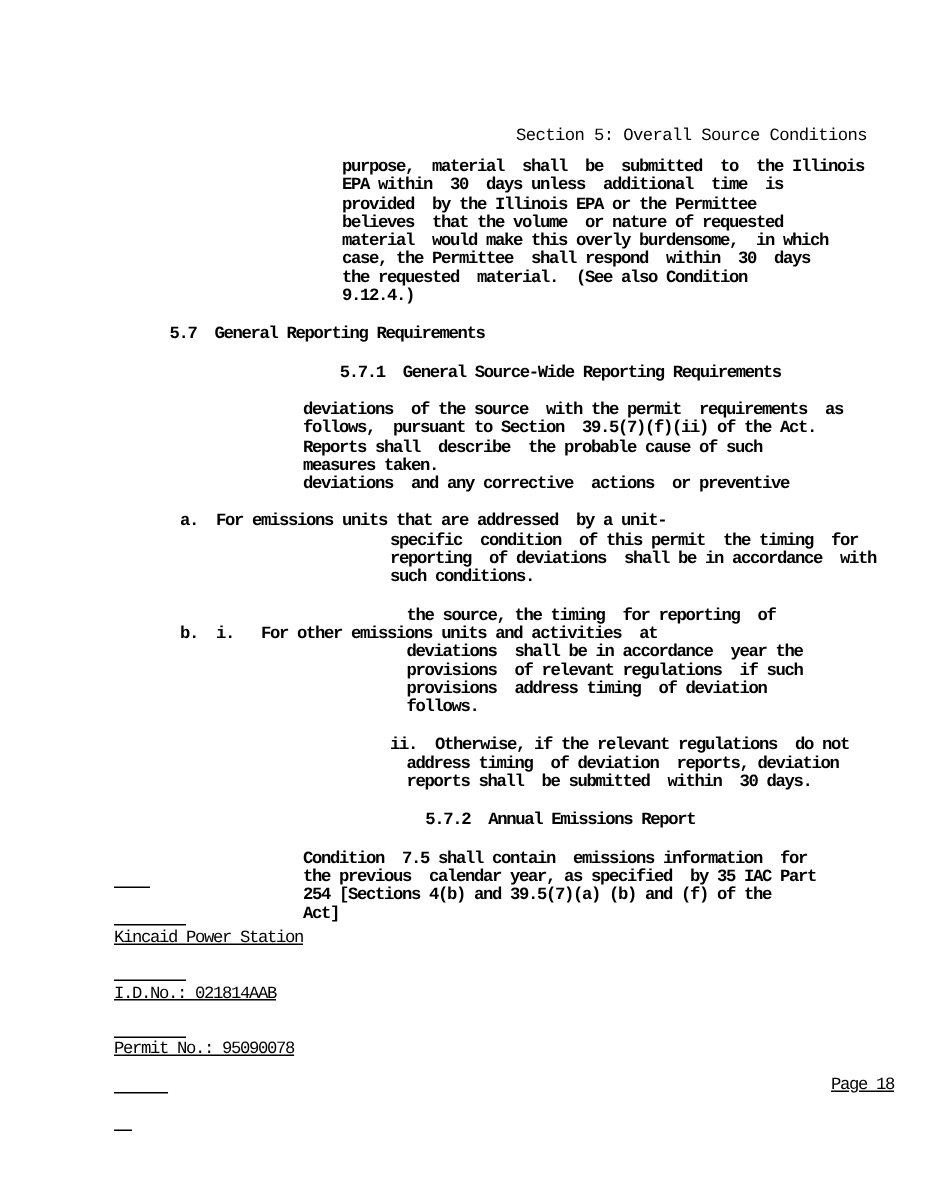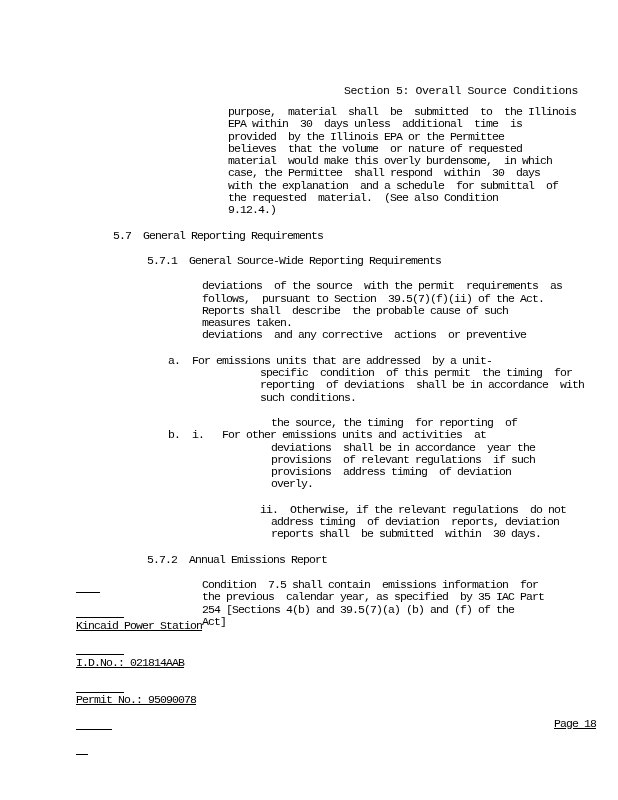--- a/index.html
+++ b/index.html
@@ -35,26 +35,27 @@
     position: absolute;
     left: 0;
     top: 106px;
     width: 600px;
   }
   .ln {
     font-size: 11.5px;
     line-height: 12.3px;
     white-space: pre;
     letter-spacing: -0.9px;
+    font-weight: bold;
   }
   .indent-para  { padding-left: 228px; }
   .indent-sec   { padding-left: 113px; }
-  .indent-sub   { padding-left: 147px; }
+  .indent-sub   { padding-left: 147px; text-align: center; }
   .indent-body  { padding-left: 202px; }
-  .indent-a     { padding-left: 120px; margin-left: 48px; }
+  .indent-a     { padding-left: 120px; }
   .indent-a-txt { padding-left: 260px; }
   .indent-i     { padding-left: 260px; }
   .indent-i-txt { padding-left: 271px; }
   .gap-md { height: 13px; }
   .footer {
     position: absolute;
     left: 76px;
     bottom: 44px;
     width: 520px;
     font-size: 11.5px;
@@ -80,21 +81,20 @@
 
   <div class="body-block">
 
     <div>
       <div class="ln indent-para">purpose,  material  shall  be  submitted  to  the Illinois</div>
       <div class="ln indent-para">EPA within  30  days unless  additional  time  is</div>
       <div class="ln indent-para">provided  by the Illinois EPA or the Permittee</div>
       <div class="ln indent-para">believes  that the volume  or nature of requested</div>
       <div class="ln indent-para">material  would make this overly burdensome,  in which</div>
       <div class="ln indent-para">case, the Permittee  shall respond  within  30  days</div>
-      <div class="ln indent-para">with the explanation  and a schedule  for submittal  of</div>
       <div class="ln indent-para">the requested  material.  (See also Condition</div>
       <div class="ln indent-para">9.12.4.)</div>
     </div>
 
     <div class="gap-md"></div>
 
     <div class="ln indent-sec"><span>5.7</span>  <span>General Reporting Requirements</span></div>
 
     <div class="gap-md"></div>
 
@@ -120,21 +120,21 @@
     </div>
 
     <div class="gap-md"></div>
 
     <div>
       <div class="ln indent-i-txt">the source, the timing  for reporting  of</div>
       <div class="ln indent-a"><span>b.</span>  <span>i.</span>   <span>For other emissions units and activities  at</span></div>
       <div class="ln indent-i-txt">deviations  shall be in accordance  year the</div>
       <div class="ln indent-i-txt">provisions  of relevant regulations  if such</div>
       <div class="ln indent-i-txt">provisions  address timing  of deviation</div>
-      <div class="ln indent-i-txt">overly.</div>
+      <div class="ln indent-i-txt">follows.</div>
     </div>
 
     <div class="gap-md"></div>
 
     <div>
       <div class="ln indent-i"><span>ii.</span>  <span>Otherwise, if the relevant regulations  do not</span></div>
       <div class="ln indent-i-txt">address timing  of deviation  reports, deviation</div>
       <div class="ln indent-i-txt">reports shall  be submitted  within  30 days.</div>
     </div>
 

